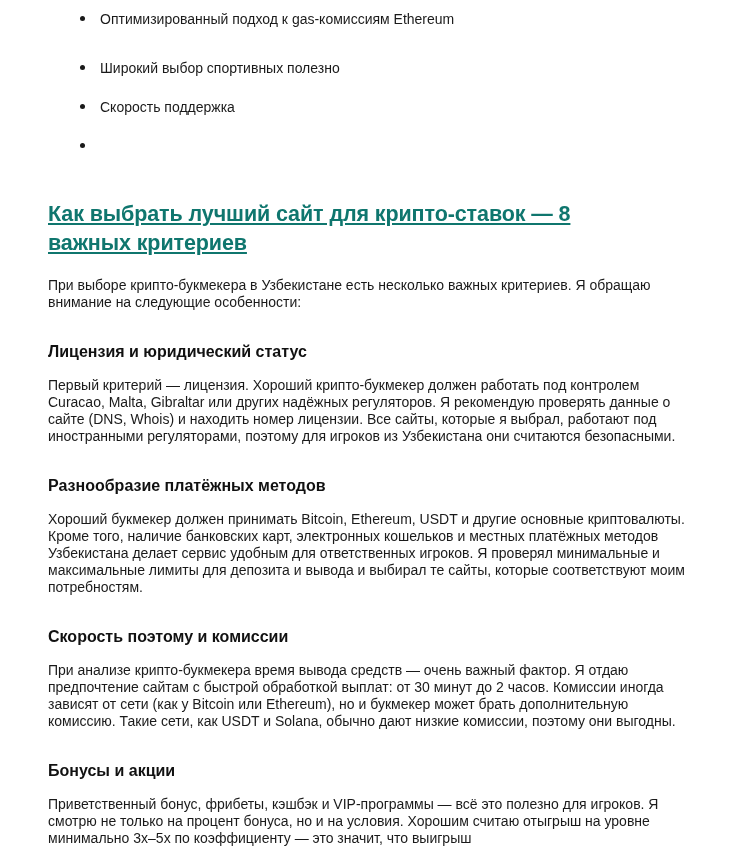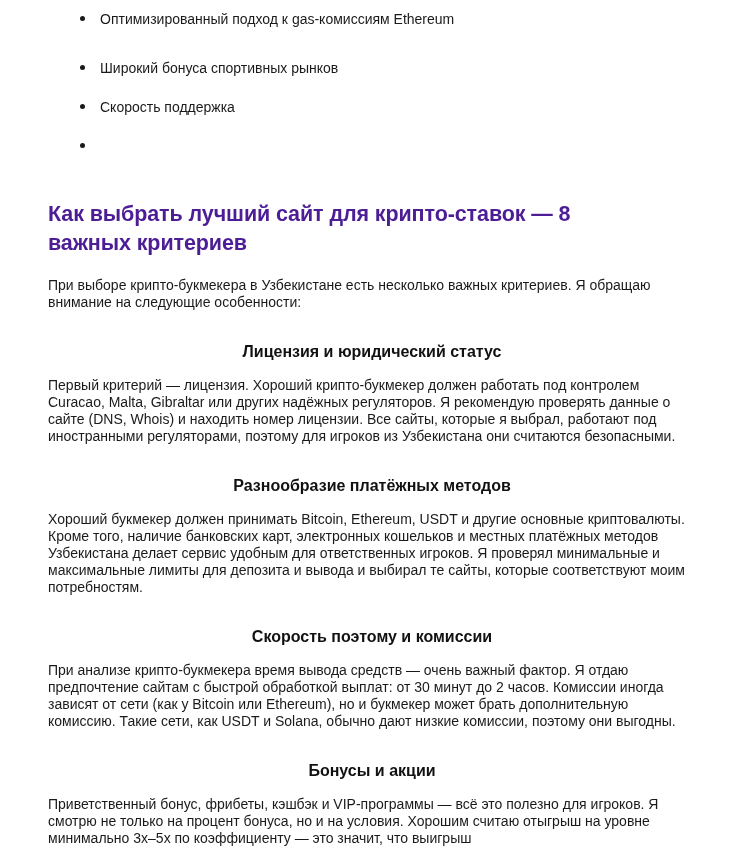--- a/index.html
+++ b/index.html
@@ -59,31 +59,31 @@
     top: 16px;
   }
 
   
   h2.section-title {
     font-size: 21.5px;
     font-weight: bold;
     line-height: 29px;
     letter-spacing: -0.1px;
     margin: 24px 0 0 0;
-    color: #4c1d95;
+    color: #0f766e;
     max-width: 600px;
+    text-decoration: underline;
   }
 
   h3.sub-title {
     font-size: 16px;
     font-weight: bold;
     line-height: 22px;
     margin: 30px 0 0 0;
     color: #111111;
-    text-align: center;
   }
 
   
   p.body-text {
     font-size: 14px;
     line-height: 17px;
     margin: 14px 0 0 0;
     color: #1a1a1a;
     max-width: 650px;
   }
@@ -98,21 +98,21 @@
 
 <div class="page">
 
   <ul class="bullet-list">
     <li>
       <span class="bullet-marker"></span>
       <span>Оптимизированный подход к gas-комиссиям Ethereum</span>
     </li>
     <li>
       <span class="bullet-marker"></span>
-      <span>Широкий бонуса спортивных рынков</span>
+      <span>Широкий выбор спортивных полезно</span>
     </li>
     <li>
       <span class="bullet-marker"></span>
       <span>Скорость поддержка</span>
     </li>
     <li>
       <span class="bullet-marker"></span>
     </li>
   </ul>
 

